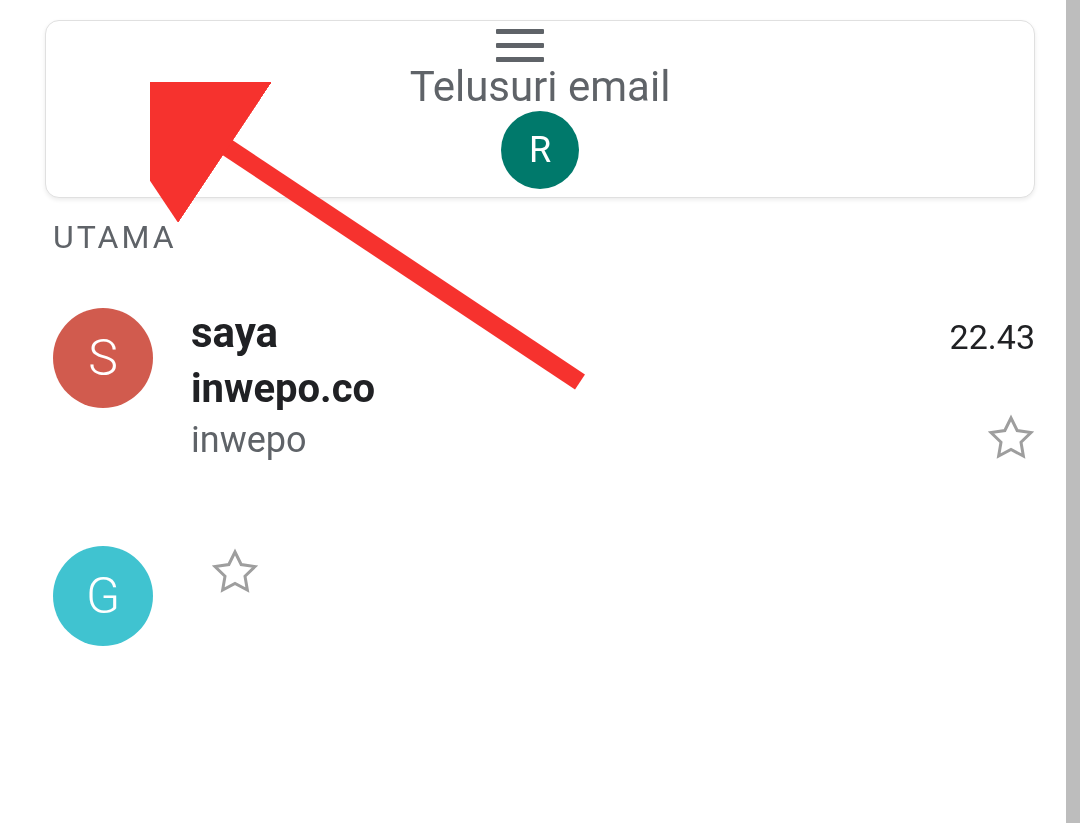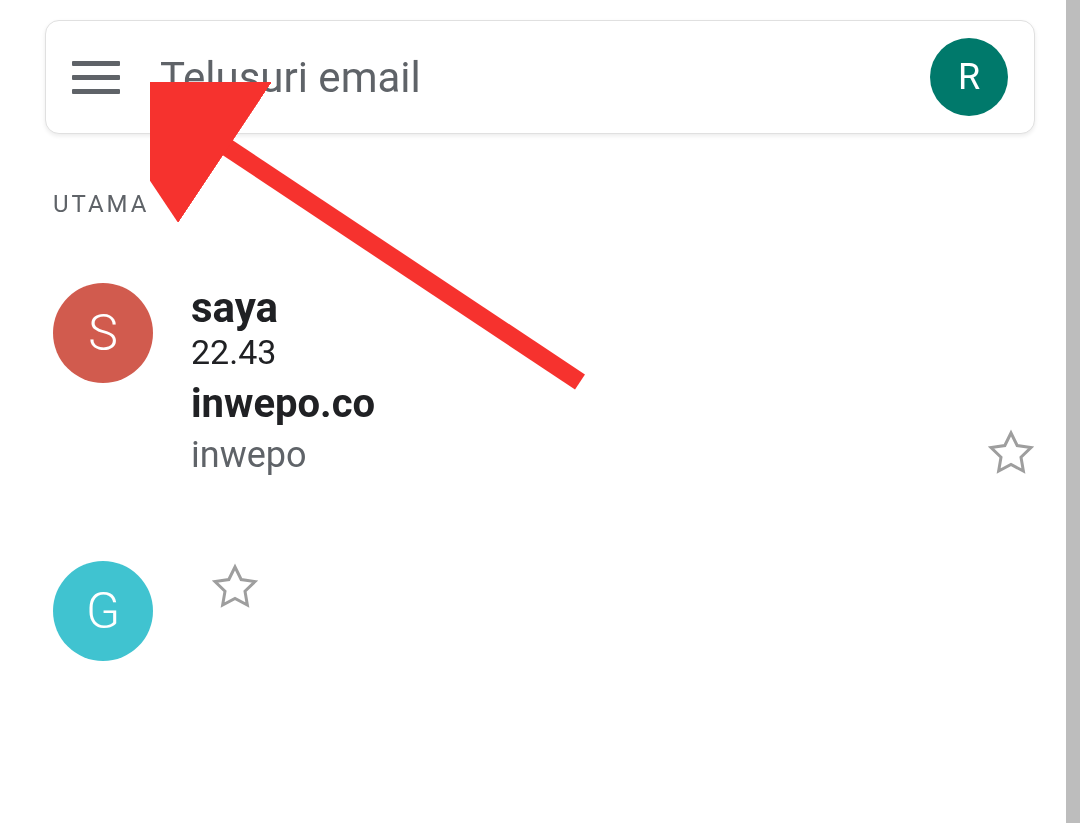--- a/index.html
+++ b/index.html
@@ -17,23 +17,24 @@
     }
     .content-wrapper {
       padding: 20px 45px 0 45px;
     }
     .search-bar {
       display: flex;
       align-items: center;
       background: #ffffff;
       border: 1px solid #e0e0e0;
       border-radius: 14px;
-      padding: 17px 26px;
+      padding: 8px 26px;
       box-shadow: 0 2px 4px rgba(0,0,0,0.08);
-      margin-bottom: 56px;
+      margin-bottom: 20px;
+      flex-direction: column;
     }
     .hamburger {
       display: flex;
       flex-direction: column;
       gap: 9px;
       margin-right: 40px;
       cursor: pointer;
     }
     .hamburger .line {
       width: 48px;
@@ -52,25 +53,25 @@
       border-radius: 50%;
       background: #00796b;
       display: flex;
       align-items: center;
       justify-content: center;
       color: #ffffff;
       font-size: 36px;
       font-weight: 400;
     }
     .section-label {
-      font-size: 24px;
+      font-size: 32px;
       color: #5f6368;
       letter-spacing: 3px;
       margin-left: 8px;
-      margin-bottom: 65px;
+      margin-bottom: 52px;
     }
     .email-list {
       display: flex;
       flex-direction: column;
       gap: 80px;
       padding-left: 8px;
     }
     .email-item {
       display: flex;
       align-items: flex-start;
@@ -95,22 +96,21 @@
     .email-avatar.teal {
       background: #40c3d0;
     }
     .email-content {
       flex: 1;
       min-width: 0;
     }
     .email-header {
       display: flex;
       justify-content: space-between;
-      align-items: flex-start;
-      flex-direction: column;
+      align-items: flex-end;
     }
     .email-sender {
       font-size: 42px;
       color: #202124;
     }
     .email-sender.unread {
       font-weight: 700;
     }
     .thread-count {
       font-size: 38px;

